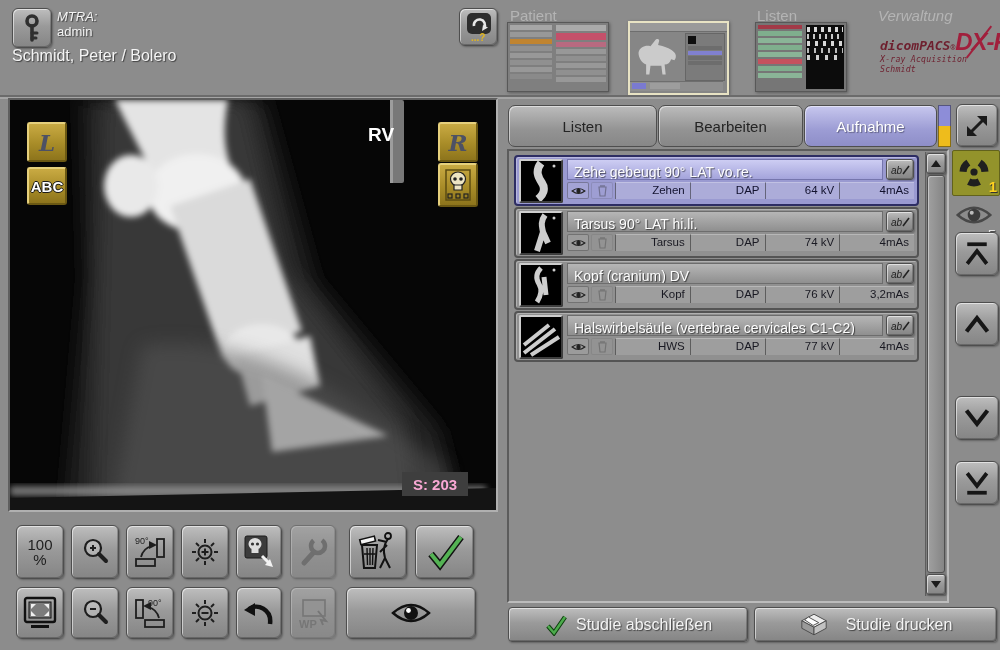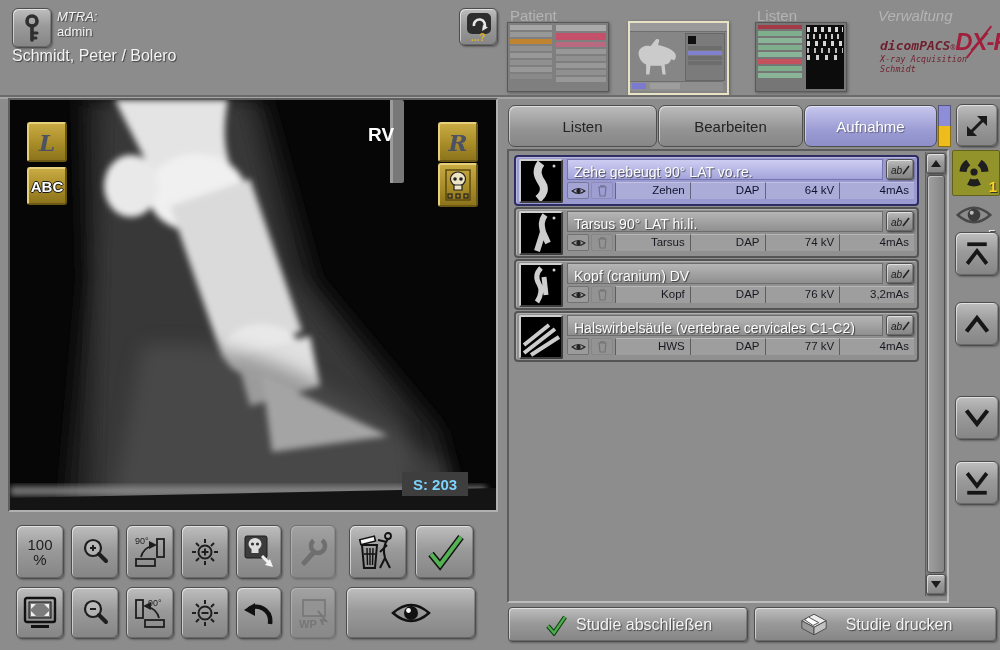--- a/index.html
+++ b/index.html
@@ -196,21 +196,21 @@
         <rect x="1" y="1" width="24" height="30" fill="none" stroke="#5c4c10" stroke-width="1.5"></rect>
         <ellipse cx="13" cy="10" rx="7.5" ry="7" fill="#ece4c2" stroke="#222" stroke-width="1.2"></ellipse>
         <path d="M9,16 h8 v5 h-8 z" fill="#ece4c2" stroke="#222" stroke-width="1.2"></path>
         <circle cx="10" cy="10" r="1.8" fill="#222"></circle>
           <circle cx="16" cy="10" r="1.8" fill="#222"></circle>
         <rect x="3" y="25" width="4" height="4" fill="none" stroke="#222" stroke-width="1.2"></rect>
         <rect x="11" y="25" width="4" height="4" fill="none" stroke="#222" stroke-width="1.2"></rect>
         <rect x="19" y="25" width="4" height="4" fill="none" stroke="#222" stroke-width="1.2"></rect>
       </svg>
     </div>
-    <div class="abs" style="left:392px;top:372px;width:66px;height:24px;background:#3e3e3e;display:flex;align-items:center;justify-content:center;font-size:15px;font-weight:bold;color:#7dd3fc;">S: 203</div>
+    <div class="abs" style="left:392px;top:372px;width:66px;height:24px;background:#3e3e3e;display:flex;align-items:center;justify-content:center;font-size:15px;font-weight:bold;color:#f9a8d4;">S: 203</div>
   </div>
 
   <div class="abs btn" style="left:16px;top:525px;width:46px;height:52px;flex-direction:column;">
     <span style="font-size:15px;color:#1e1e1e;line-height:15px;">100</span>
     <span style="font-size:15px;color:#1e1e1e;line-height:16px;">%</span>
   </div>
   <div class="abs btn" style="left:71px;top:525px;width:46px;height:52px;">
     <svg width="30" height="32" viewBox="0 0 30 32">
       <circle cx="13" cy="12" r="8" fill="rgba(255,255,255,.25)" stroke="#1e1e1e" stroke-width="2.2"></circle>
       <line x1="10" y1="12" x2="16" y2="12" stroke="#1e1e1e" stroke-width="2"></line>

